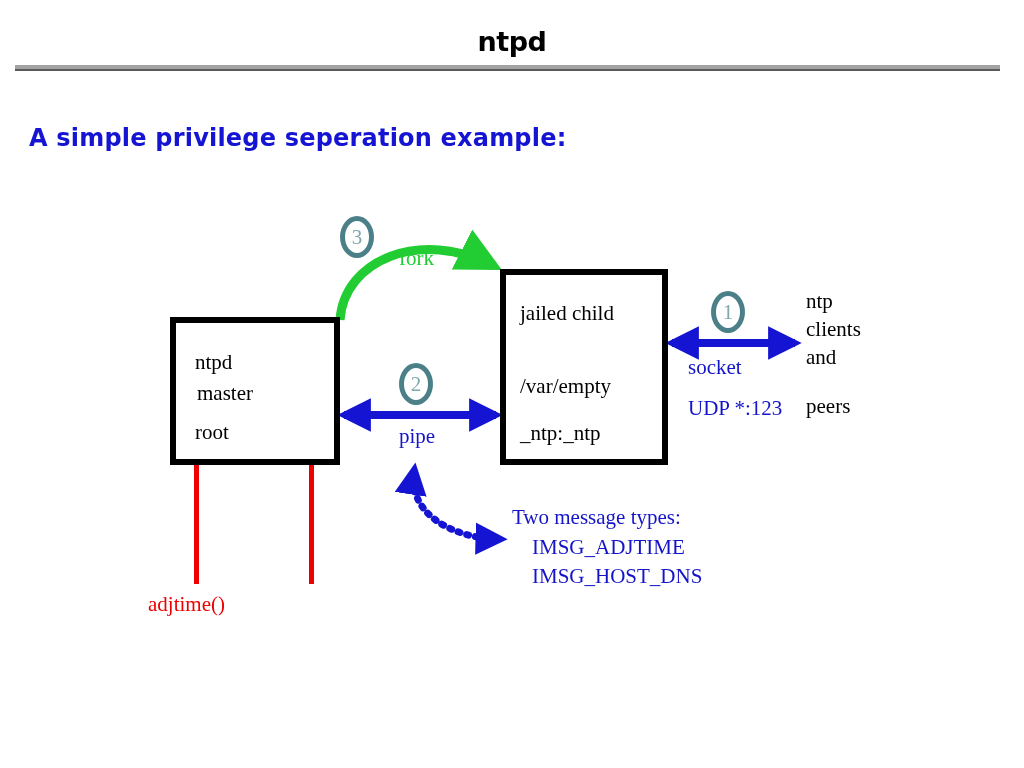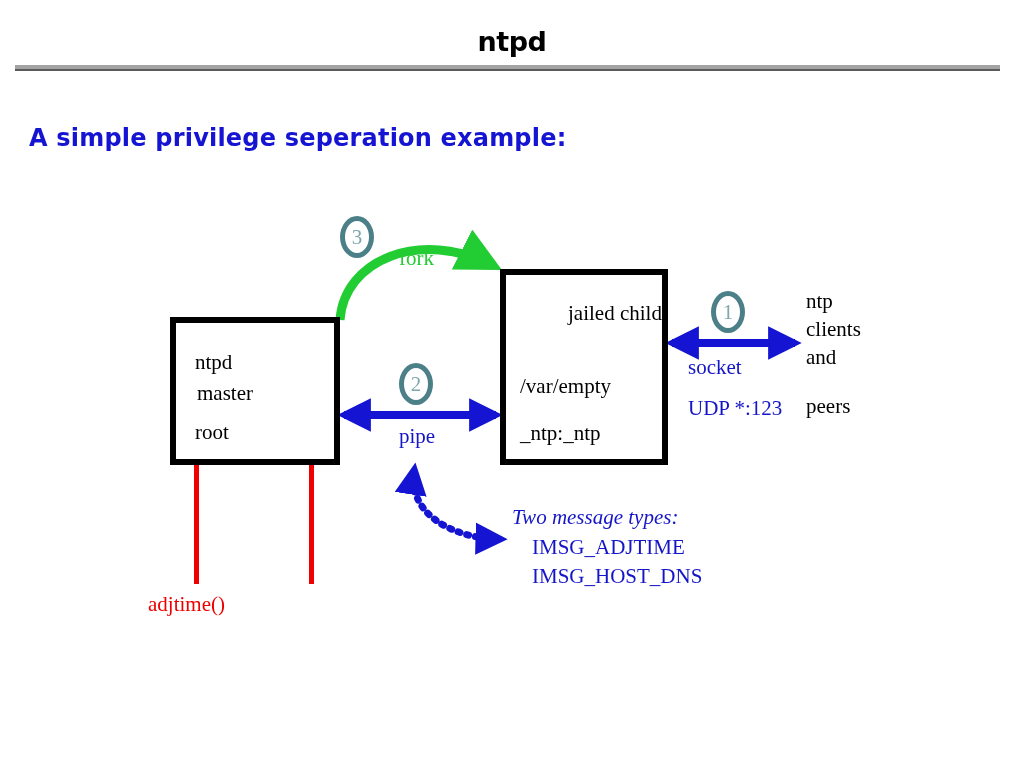--- a/index.html
+++ b/index.html
@@ -171,21 +171,21 @@
 
   <div class="red-line" style="left:194px; top:462px; height:122px;"></div>
   <div class="red-line" style="left:309px; top:462px; height:122px;"></div>
 
   <div class="proc-box" id="master-box"></div>
   <div class="box-line" style="left:195px; top:350px;">ntpd</div>
   <div class="box-line" style="left:197px; top:381px;">master</div>
   <div class="box-line" style="left:195px; top:420px;">root</div>
 
   <div class="proc-box" id="child-box"></div>
-  <div class="box-line" style="left:520px; top:301px;margin-left:48px;">jailed child</div>
+  <div class="box-line" style="left:520px; top:301px;">jailed child</div>
   <div class="box-line" style="left:520px; top:374px;">/var/empty</div>
   <div class="box-line" style="left:520px; top:421px;">_ntp:_ntp</div>
 
   <div class="num-badge" style="left:711px; top:291px;">1</div>
   <div class="num-badge" style="left:399px; top:363px;">2</div>
   <div class="num-badge" style="left:340px; top:216px;">3</div>
 
   <div class="green-label" style="left:399px; top:246px;">fork</div>
 
   <div class="blue-label" style="left:399px; top:424px;">pipe</div>
@@ -193,17 +193,17 @@
   <div class="blue-label" style="left:688px; top:355px;">socket</div>
   <div class="blue-label" style="left:688px; top:383px;margin-top:13px;">UDP *:123</div>
 
   <div class="black-label" style="left:806px; top:289px;">ntp</div>
   <div class="black-label" style="left:806px; top:317px;">clients</div>
   <div class="black-label" style="left:806px; top:345px;">and</div>
   <div class="black-label" style="left:806px; top:394px;">peers</div>
 
   <div class="red-label" style="left:148px; top:592px;">adjtime()</div>
 
-  <div class="blue-label" style="left:512px; top:505px;font-style:italic;">Two message types:</div>
+  <div class="blue-label" style="left:512px; top:505px;">Two message types:</div>
   <div class="blue-label" style="left:532px; top:535px;">IMSG_ADJTIME</div>
   <div class="blue-label" style="left:532px; top:564px;">IMSG_HOST_DNS</div>
 
 </div>
 
 </body></html>

